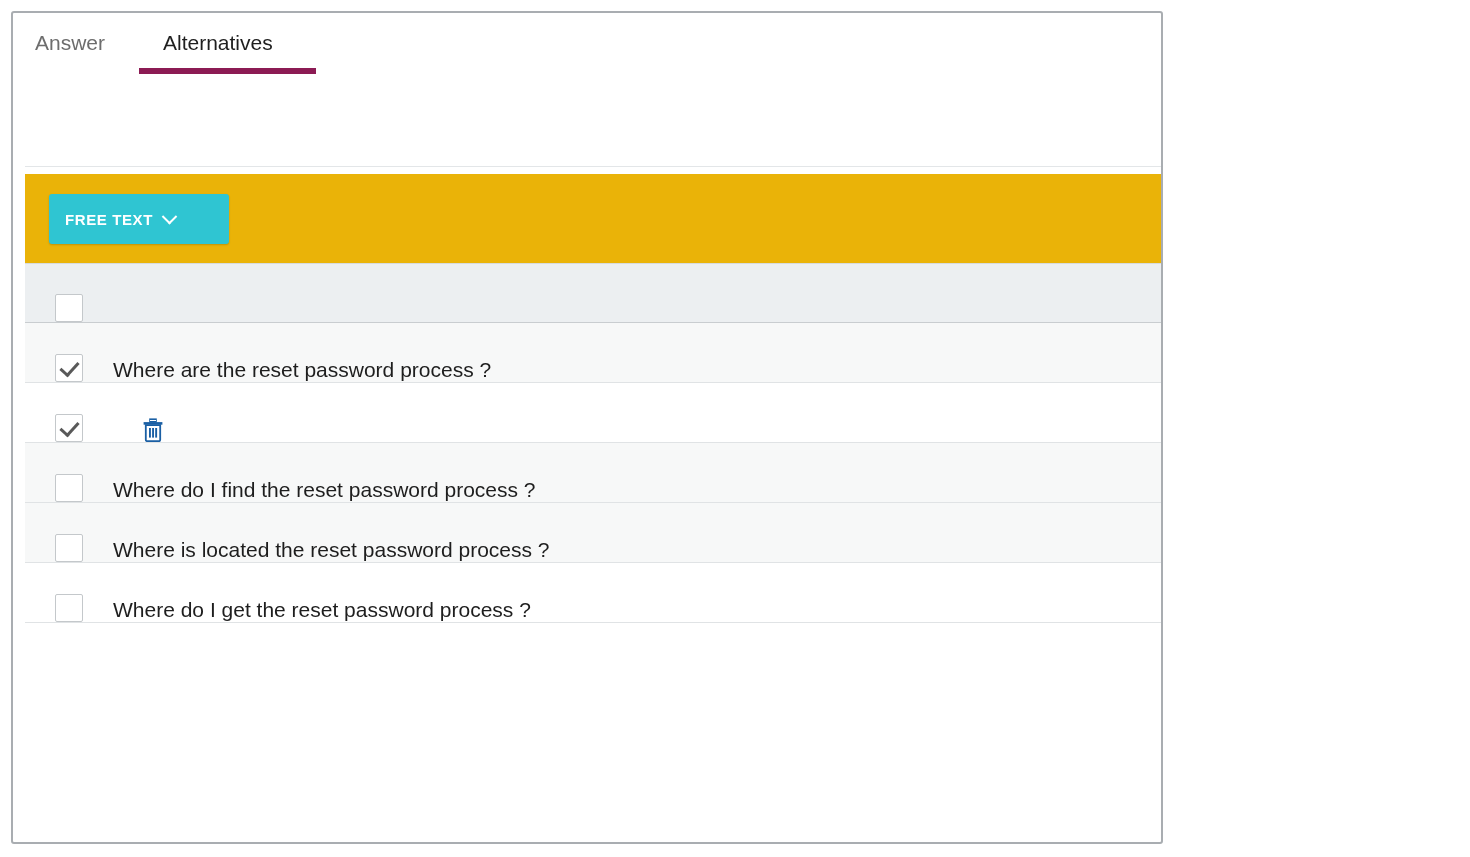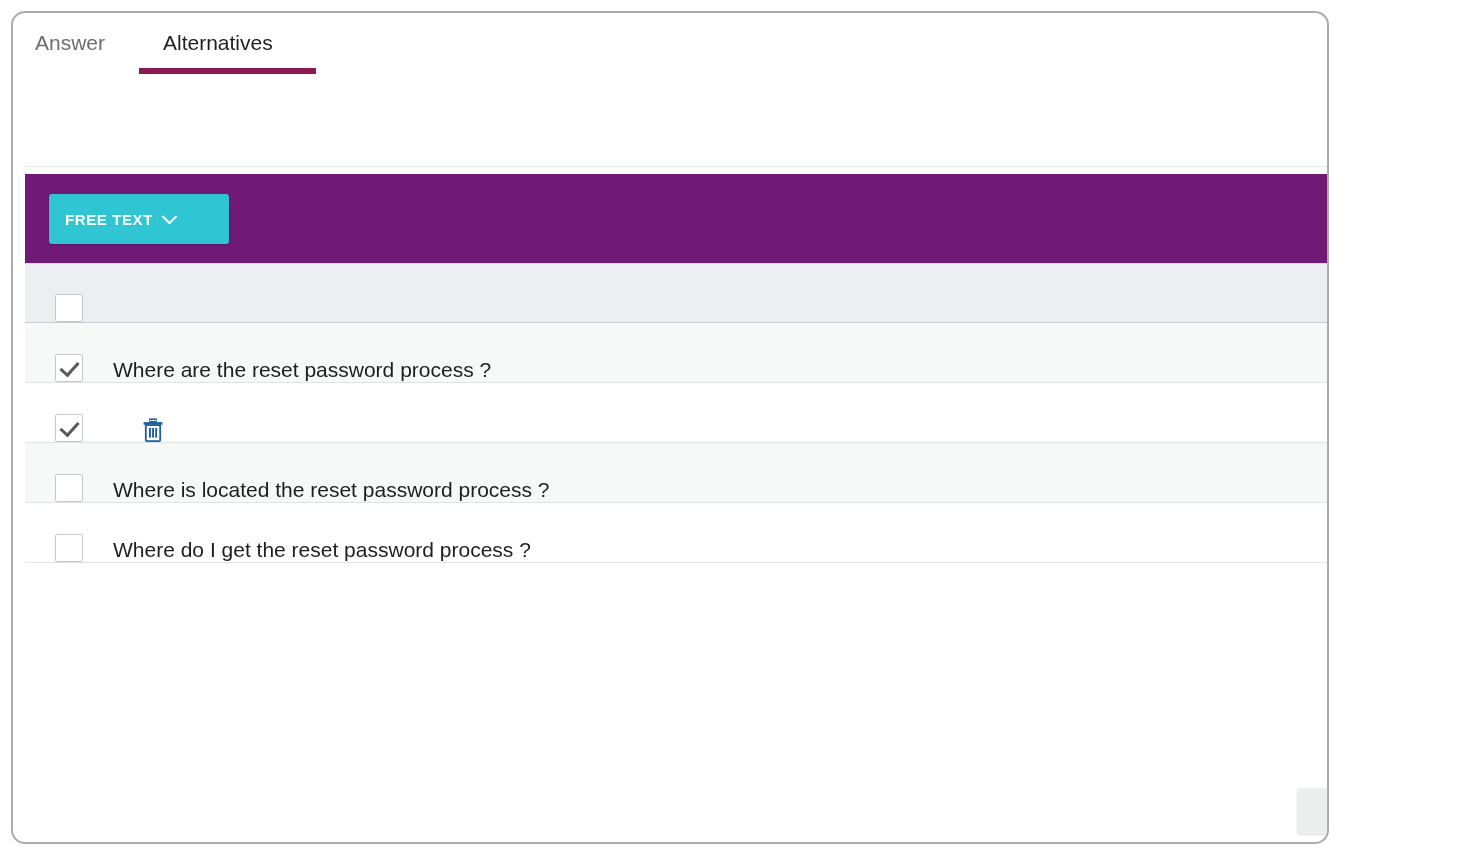--- a/index.html
+++ b/index.html
@@ -11,24 +11,24 @@
     width: 1470px;
     height: 857px;
     font-family: "Liberation Sans", sans-serif;
     -webkit-font-smoothing: antialiased;
   }
 
   .card {
     position: absolute;
     left: 11px;
     top: 11px;
-    width: 1318px;
+    width: 1152px;
     height: 833px;
     border: 2px solid #a9adb1;
-    border-radius: 14px;
+    border-radius: 3px;
     background: #ffffff;
     box-sizing: border-box;
     overflow: hidden;
   }
 
   
   .tabs {
     position: absolute;
     left: 0;
     top: 0;
@@ -85,21 +85,21 @@
     line-height: 0;
   }
 
   
   .toolbar {
     position: absolute;
     left: 12px;
     top: 161px;
     width: 1398px;
     height: 89px;
-    background: #701a75;
+    background: #eab308;
     box-sizing: border-box;
   }
   .type-select {
     position: absolute;
     left: 24px;
     top: 20px;
     height: 50px;
     min-width: 148px;
     padding: 0 16px;
     background: #2fc5d2;
@@ -329,20 +329,36 @@
   <rect x="7" y="10" width="1.9" height="9.6" fill="#1a5fa4"></rect>
   <rect x="10.1" y="10" width="1.9" height="9.6" fill="#1a5fa4"></rect>
   <rect x="13.2" y="10" width="1.9" height="9.6" fill="#1a5fa4"></rect>
 </svg></button>
           </div>
         </div>
         <div class="row odd">
           <div class="cb-cell">
             <div class="cb"></div>
           </div>
+          <div class="row-text">Where do I find the reset password process ?</div>
+          <div class="del-cell">
+            <button class="del-btn"><svg width="22" height="24" viewBox="0 0 22 24">
+  <rect x="8" y="1.2" width="6" height="2.6" fill="none" stroke="#1a5fa4" stroke-width="1.6"></rect>
+  <rect x="1.6" y="4.1" width="18.8" height="2.6" fill="#1a5fa4"></rect>
+  <path d="M3.8 7.2h14.4v14.6a1.4 1.4 0 0 1-1.4 1.4H5.2a1.4 1.4 0 0 1-1.4-1.4z" fill="none" stroke="#1a5fa4" stroke-width="1.8"></path>
+  <rect x="7" y="10" width="1.9" height="9.6" fill="#1a5fa4"></rect>
+  <rect x="10.1" y="10" width="1.9" height="9.6" fill="#1a5fa4"></rect>
+  <rect x="13.2" y="10" width="1.9" height="9.6" fill="#1a5fa4"></rect>
+</svg></button>
+          </div>
+        </div>
+        <div class="row odd">
+          <div class="cb-cell">
+            <div class="cb"></div>
+          </div>
           <div class="row-text">Where is located the reset password process ?</div>
           <div class="del-cell">
             <button class="del-btn"><svg width="22" height="24" viewBox="0 0 22 24">
   <rect x="8" y="1.2" width="6" height="2.6" fill="none" stroke="#1a5fa4" stroke-width="1.6"></rect>
   <rect x="1.6" y="4.1" width="18.8" height="2.6" fill="#1a5fa4"></rect>
   <path d="M3.8 7.2h14.4v14.6a1.4 1.4 0 0 1-1.4 1.4H5.2a1.4 1.4 0 0 1-1.4-1.4z" fill="none" stroke="#1a5fa4" stroke-width="1.8"></path>
   <rect x="7" y="10" width="1.9" height="9.6" fill="#1a5fa4"></rect>
   <rect x="10.1" y="10" width="1.9" height="9.6" fill="#1a5fa4"></rect>
   <rect x="13.2" y="10" width="1.9" height="9.6" fill="#1a5fa4"></rect>
 </svg></button>

